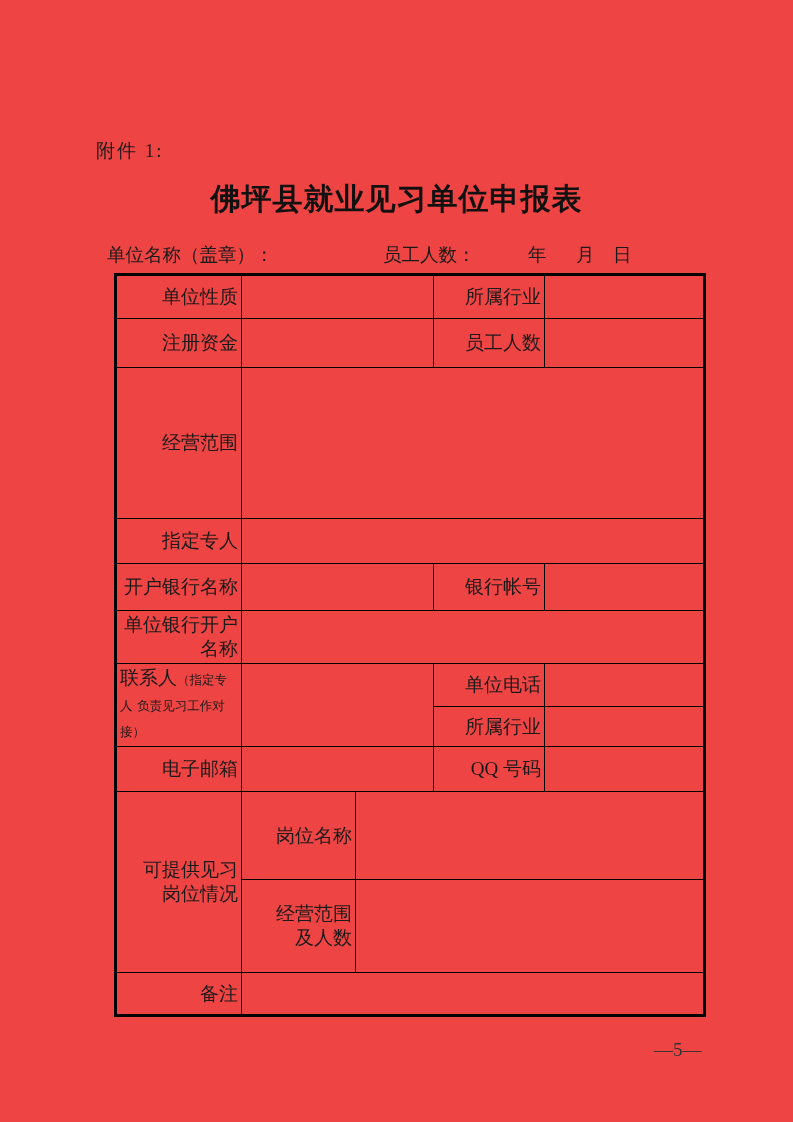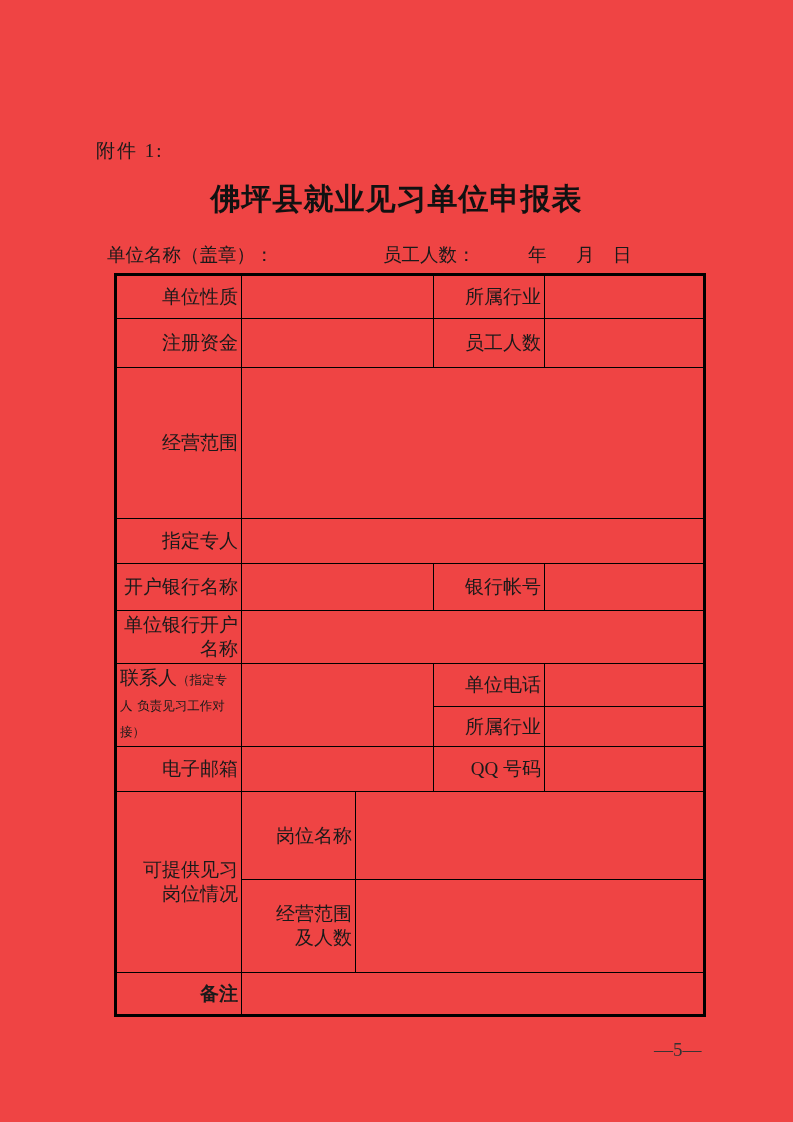--- a/index.html
+++ b/index.html
@@ -68,21 +68,21 @@
   tr.r2  { height: 49px; }
   tr.r3  { height: 151px; }
   tr.r4  { height: 45px; }
   tr.r5  { height: 47px; margin-left: 40px; }
   tr.r6  { height: 49px; }
   tr.r7  { height: 36px; margin-left: 25px; }
   tr.r8  { height: 33px; }
   tr.r9  { height: 45px; }
   tr.r10 { height: 88px; }
   tr.r11 { height: 93px; }
-  tr.r12 { height: 43px; font-weight: bold; }
+  tr.r12 { height: 43px; }
 
   .lbl { text-align: right; }
   .ml  { white-space: pre-line; }          
   .section-lbl { white-space: pre-line; line-height: 38px; }
   .contact { text-align: left; padding: 2px 5px; }
   .contact .cname { font-size: 19px; }
   .contact .small { font-size: 12.5px; }
   .pageno {
     position: absolute;
     left: 654px;

